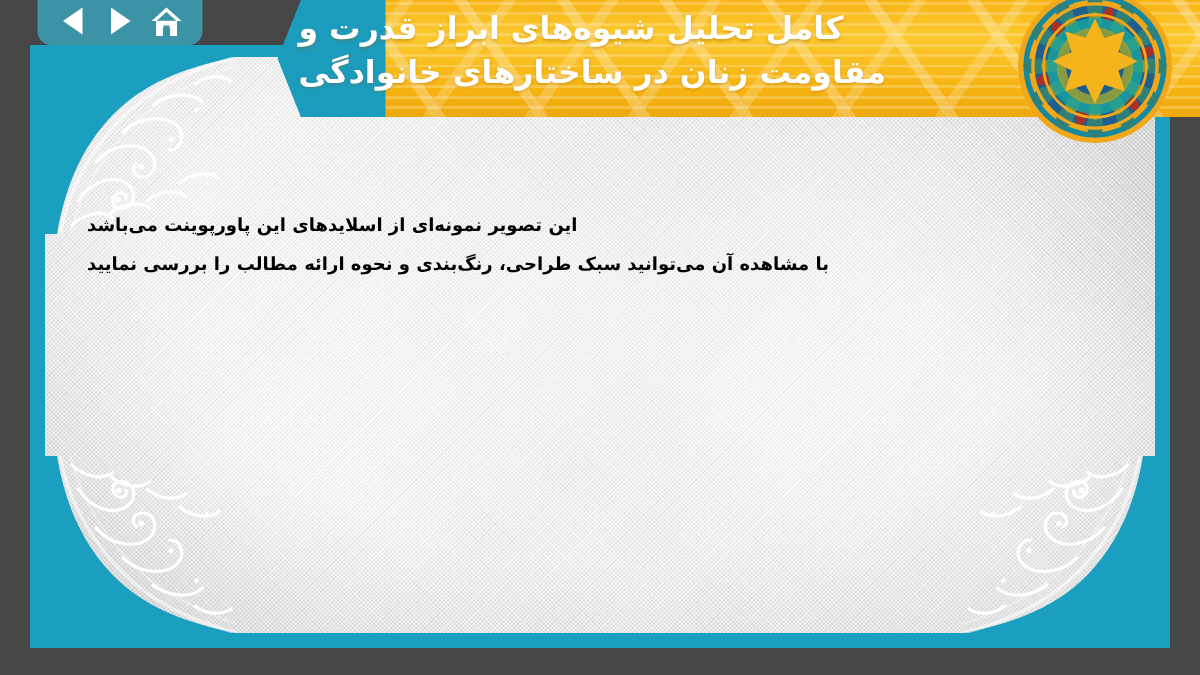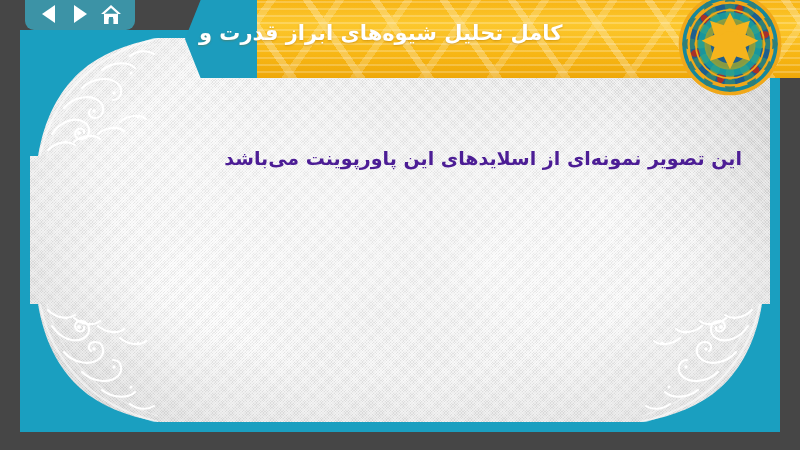--- a/index.html
+++ b/index.html
@@ -203,23 +203,23 @@
   #medallion svg { display: block; width: 100%; height: 100%; }
 
   
   #body-text {
     position: absolute;
     left: 38px;
     right: 38px;
     top: 108px;
     z-index: 20;
     direction: rtl;
-    text-align: right;
-    color: #4c1d95;
-    font-size: 19px;
+    text-align: left;
+    color: #000000;
+    font-size: 12px;
     font-weight: 700;
     line-height: 2.15;
     letter-spacing: 0;
   }
   #body-text p {
     margin: 0;
     white-space: nowrap;
   }
 </style>
 </head>
@@ -316,31 +316,33 @@
           <circle cx="36" cy="104" r="1.5"></circle>
           <circle cx="60" cy="98" r="1.5"></circle>
           <circle cx="84" cy="90" r="1.5"></circle>
           <circle cx="108" cy="79" r="1.5"></circle>
         </g>
       </svg>
     </div>
 
     <div id="body-text">
       <p>این تصویر نمونه‌ای از اسلایدهای این پاورپوینت می‌باشد</p>
+      <p>با مشاهده آن می‌توانید سبک طراحی، رنگ‌بندی و نحوه ارائه مطالب را بررسی نمایید</p>
     </div>
 
   </div>
 
   <div id="title-banner">
     <div id="banner-arrow"></div>
     <div id="banner-body">
       <div id="banner-chevrons"></div>
     </div>
     <div id="banner-title">
       <span>کامل تحلیل شیوه‌های ابراز قدرت و</span>
+      <span>مقاومت زنان در ساختارهای خانوادگی</span>
     </div>
 
     <div id="medallion">
       <svg viewBox="0 0 120 120" xmlns="http://www.w3.org/2000/svg">
         <defs>
           <clipPath id="medclip">
               <circle cx="60" cy="60" r="56"></circle>
             </clipPath>
           <g id="petalgrp">
             <ellipse cx="60" cy="16" rx="6" ry="9" fill="#2f7f7a"></ellipse>

